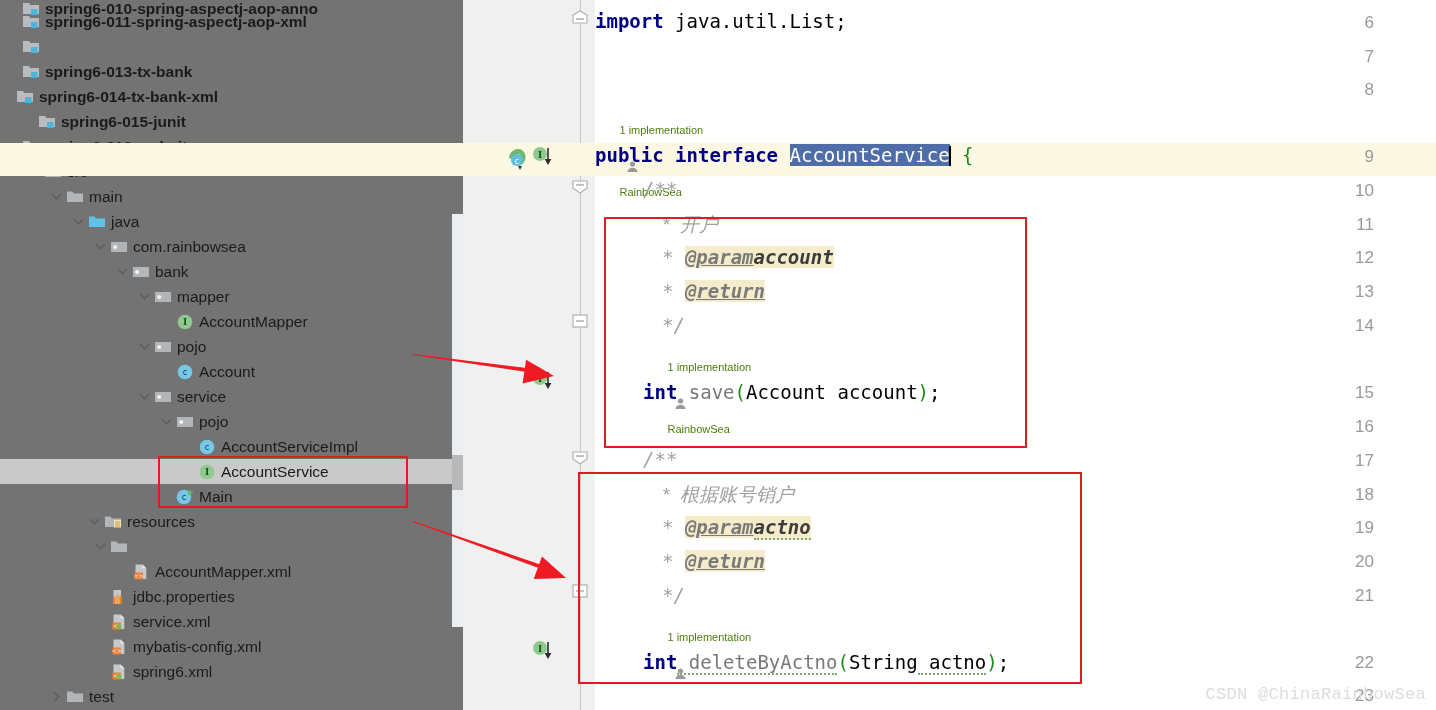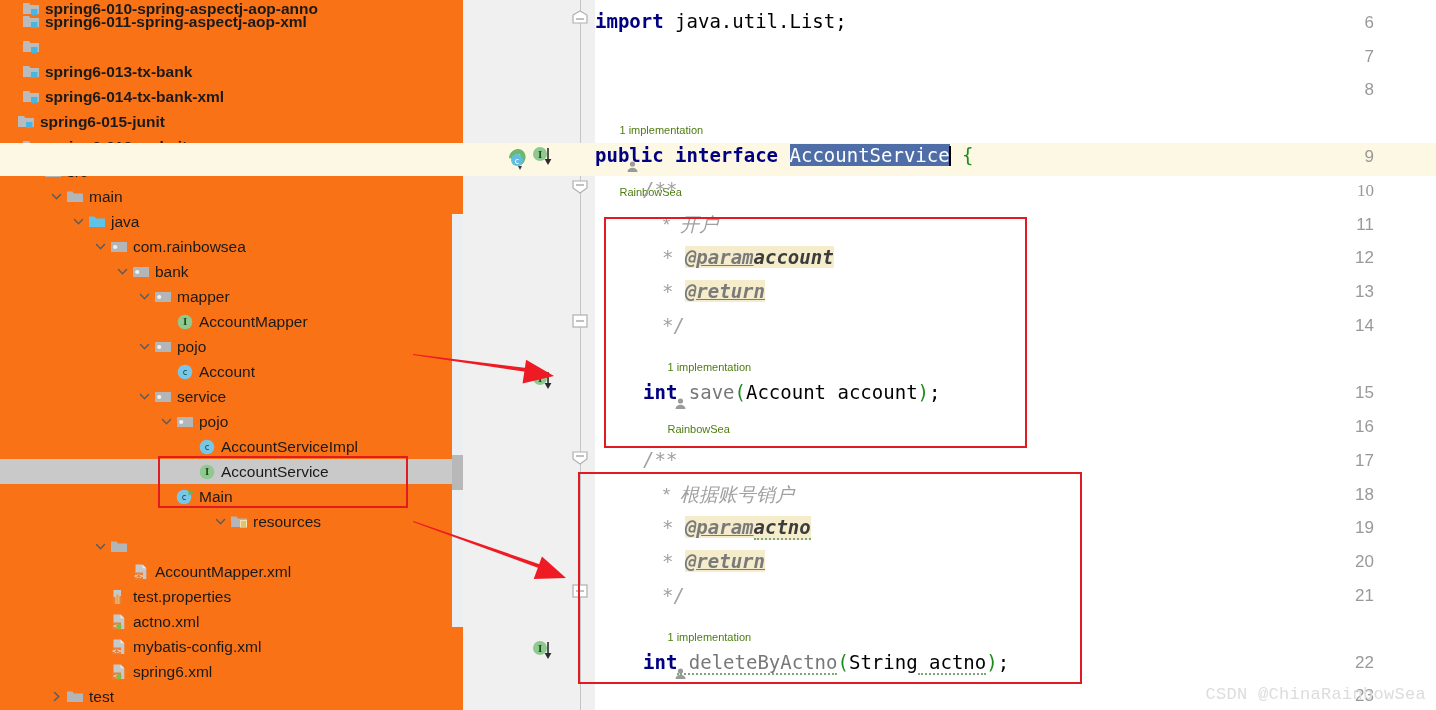--- a/index.html
+++ b/index.html
@@ -11,21 +11,21 @@
     overflow:hidden;
     position:relative;
   }
 
   
   #app { position:absolute; inset:0; display:block; }
 
   
   #tree-panel {
     position:absolute; left:0; top:0; width:463px; height:710px;
-    background:#f97316; overflow:hidden;
+    background:#737373; overflow:hidden;
   }
   .tree-row {
     position:relative; height:25px; line-height:25px;
     white-space:nowrap; font-size:15.5px; color:#1a1a1a;
     display:flex; align-items:center;
   }
   .tree-row.selected { background:#c9c9c9; }
   .tree-row .twisty {
     width:13px; height:13px; flex:0 0 13px; margin-right:3px;
     position:relative;
@@ -157,31 +157,31 @@
         <div class="tree-row bold" style="position: absolute; top: 59px; left: 0px; width: 463px; padding-left: 6px;">
           <span class="twisty none"></span>
           <span class="ico">
             <svg width="18" height="18" viewBox="0 0 18 18">
               <path d="M1 3 h6 l1.4 2 H17 v9 H1 Z" fill="#b9bcbf"></path>
               <rect x="9" y="9" width="6.5" height="6" fill="#4ab6e0"></rect>
             </svg>
           </span>
           <span class="lbl">spring6-013-tx-bank</span>
         </div>
-        <div class="tree-row bold" style="position: absolute; top: 84px; left: 0px; width: 463px; padding-left: 6px;">
+        <div class="tree-row bold" style="position: absolute; top: 84px; left: 0px; width: 463px; padding-left: 0;">
           <span class="twisty none"></span>
           <span class="ico">
             <svg width="18" height="18" viewBox="0 0 18 18">
               <path d="M1 3 h6 l1.4 2 H17 v9 H1 Z" fill="#b9bcbf"></path>
               <rect x="9" y="9" width="6.5" height="6" fill="#4ab6e0"></rect>
             </svg>
           </span>
           <span class="lbl">spring6-014-tx-bank-xml</span>
         </div>
-        <div class="tree-row bold" style="position: absolute; top: 109px; left: 0px; width: 463px; padding-left: 1px;">
+        <div class="tree-row bold" style="position: absolute; top: 109px; left: 0px; width: 463px; padding-left: 22px;">
           <span class="twisty none"></span>
           <span class="ico">
             <svg width="18" height="18" viewBox="0 0 18 18">
               <path d="M1 3 h6 l1.4 2 H17 v9 H1 Z" fill="#b9bcbf"></path>
               <rect x="9" y="9" width="6.5" height="6" fill="#4ab6e0"></rect>
             </svg>
           </span>
           <span class="lbl">spring6-015-junit</span>
         </div>
         <div class="tree-row bold" style="position: absolute; top: 134px; left: 0px; width: 463px; padding-left: 6px;">
@@ -361,21 +361,21 @@
           <span class="twisty none"></span>
           <span class="ico">
             <svg width="18" height="18" viewBox="0 0 18 18">
               <circle cx="8" cy="9" r="7.3" fill="#76c7e8"></circle>
               <text x="8" y="12.2" font-size="8.5" font-family="DejaVu Sans, sans-serif" fill="#123c4d" text-anchor="middle">c</text>
               <path d="M12.5 1.5 L17.5 4.5 L12.5 7.5 Z" fill="#5cb85c"></path>
             </svg>
           </span>
           <span class="lbl">Main</span>
         </div>
-        <div class="tree-row" style="position: absolute; top: 509px; left: 0px; width: 463px; padding-left: 72px; justify-content: center;">
+        <div class="tree-row" style="position: absolute; top: 509px; left: 16px; width: 463px; padding-left: 72px;">
           <span class="twisty">
             <svg width="13" height="13" viewBox="0 0 13 13">
               <path d="M2.5 4.5 L6.5 8.7 L10.5 4.5" fill="none" stroke="#5c5c5c" stroke-width="1.5" stroke-linecap="round"></path>
             </svg>
           </span>
           <span class="ico">
             <svg width="18" height="18" viewBox="0 0 18 18">
               <path d="M1 3.5 h5.5 l1.3 1.9 H17 v8.6 H1 Z" fill="#b3b6b9"></path>
               <rect x="10" y="7" width="7" height="7.5" fill="#f2e3b0"></rect>
               <line x1="11" y1="9" x2="16" y2="9" stroke="#c7a33c" stroke-width="1"></line>
@@ -412,34 +412,34 @@
         <div class="tree-row" style="position: absolute; top: 584px; left: 0px; width: 463px; padding-left: 94px;">
           <span class="twisty none"></span>
           <span class="ico">
             <svg width="18" height="18" viewBox="0 0 18 18">
               <path d="M3.5 2 h7.5 v14 H3.5 Z" fill="#c6c9cc"></path>
               <rect x="3" y="9" width="2.4" height="7" fill="#e8803a"></rect>
               <rect x="6.2" y="6.5" width="2.4" height="9.5" fill="#f0a23c"></rect>
               <rect x="9.4" y="8" width="2.4" height="8" fill="#e8803a"></rect>
             </svg>
           </span>
-          <span class="lbl">test.properties</span>
+          <span class="lbl">jdbc.properties</span>
         </div>
         <div class="tree-row" style="position: absolute; top: 609px; left: 0px; width: 463px; padding-left: 94px;">
           <span class="twisty none"></span>
           <span class="ico">
             <svg width="18" height="18" viewBox="0 0 18 18">
               <path d="M3.5 1.5 h7 l3.8 3.8 V16 H3.5 Z" fill="#c6c9cc"></path>
               <path d="M10.5 1.5 l3.8 3.8 h-3.8 Z" fill="#e6e8ea"></path>
               <rect x="2.5" y="9.5" width="8.5" height="7" fill="#e8803a"></rect>
               <text x="5.3" y="15.4" font-size="6" font-family="DejaVu Sans, sans-serif" fill="#ffffff" text-anchor="middle">&lt;</text>
               <circle cx="9" cy="13.5" r="2.6" fill="#7bbf4a"></circle>
             </svg>
           </span>
-          <span class="lbl">actno.xml</span>
+          <span class="lbl">service.xml</span>
         </div>
         <div class="tree-row" style="position: absolute; top: 634px; left: 0px; width: 463px; padding-left: 94px;">
           <span class="twisty none"></span>
           <span class="ico">
             <svg width="18" height="18" viewBox="0 0 18 18">
               <path d="M3.5 1.5 h7 l3.8 3.8 V16 H3.5 Z" fill="#c6c9cc"></path>
               <path d="M10.5 1.5 l3.8 3.8 h-3.8 Z" fill="#e6e8ea"></path>
               <rect x="2.5" y="9.5" width="8.5" height="7" fill="#e8803a"></rect>
               <text x="6.7" y="15.2" font-size="6" font-family="DejaVu Sans, sans-serif" fill="#ffffff" text-anchor="middle">&lt;&gt;</text>
             </svg>
@@ -482,21 +482,21 @@
     <div id="fold-strip"></div>
     <div id="fold-line"></div>
 
     <div class="line-hl" style="top:143px;left:-463px;"></div>
 
     <div id="line-numbers">
         <div class="ln" style="top: 13px;">6</div>
         <div class="ln" style="top: 47px;">7</div>
         <div class="ln" style="top: 80px;">8</div>
         <div class="ln" style="top: 147px;">9</div>
-        <div class="ln" style="top: 181px; font-family: Liberation Serif, serif;">10</div>
+        <div class="ln" style="top: 181px;">10</div>
         <div class="ln" style="top: 215px;">11</div>
         <div class="ln" style="top: 248px;">12</div>
         <div class="ln" style="top: 282px;">13</div>
         <div class="ln" style="top: 316px;">14</div>
         <div class="ln" style="top: 383px;">15</div>
         <div class="ln" style="top: 417px;">16</div>
         <div class="ln" style="top: 451px;">17</div>
         <div class="ln" style="top: 485px;">18</div>
         <div class="ln" style="top: 518px;">19</div>
         <div class="ln" style="top: 552px;">20</div>

